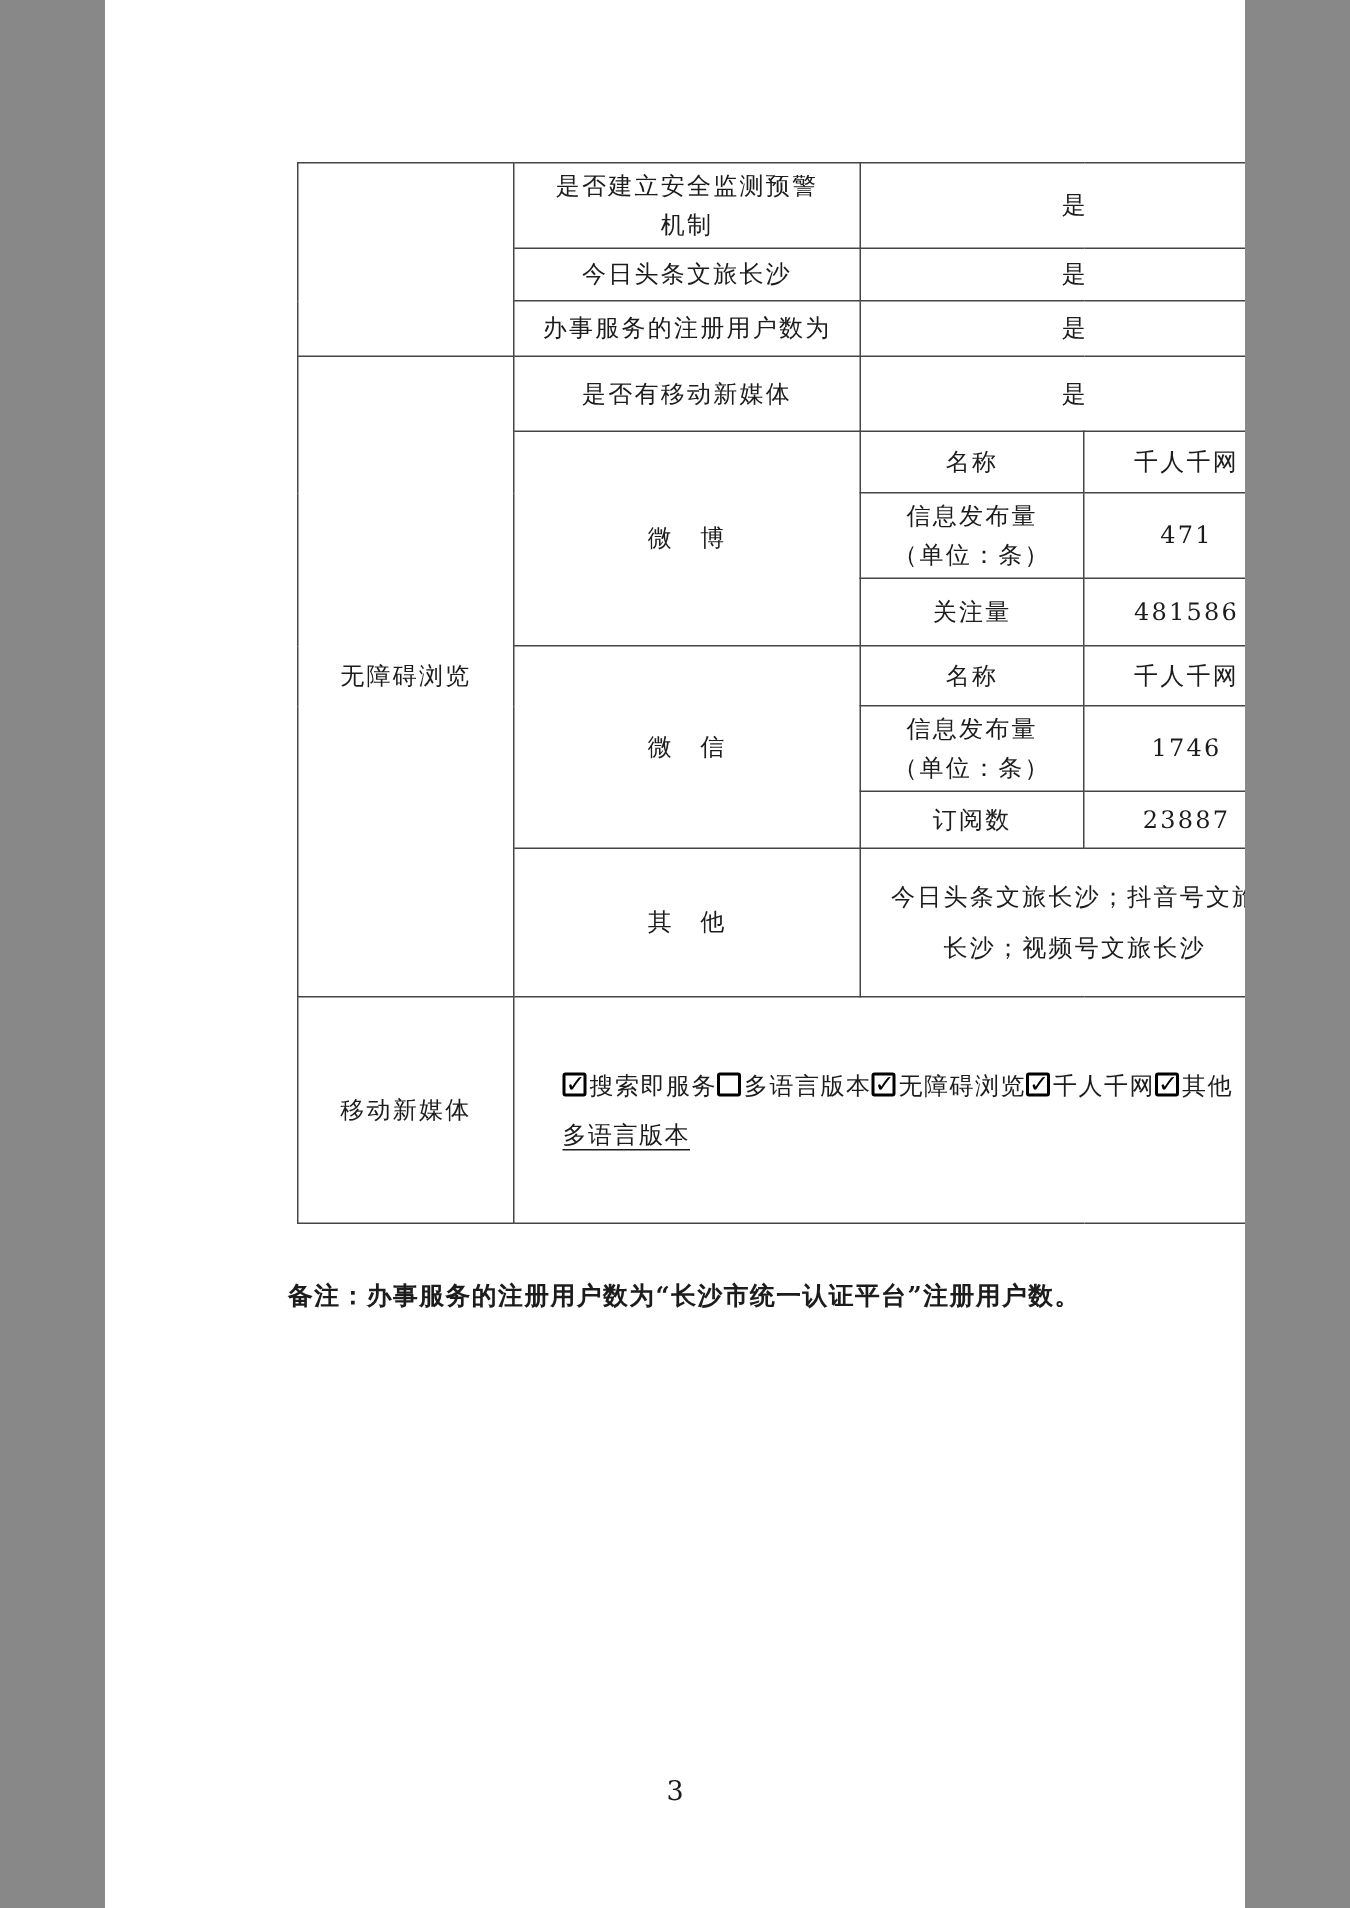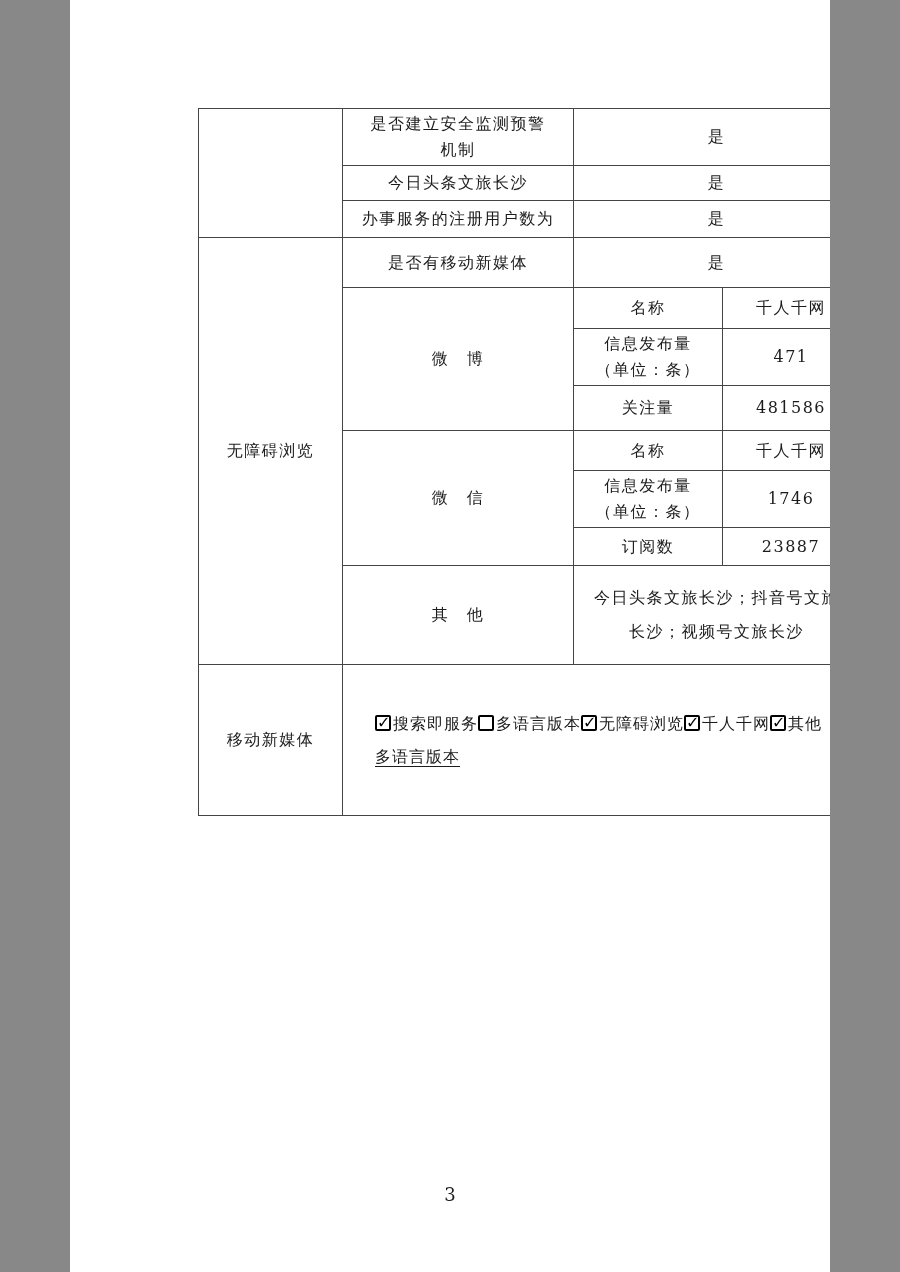--- a/index.html
+++ b/index.html
@@ -160,16 +160,19 @@
       <td colspan="3" class="innov-cell">
         <span class="opt"><span class="checkbox checked"></span><span>搜索即服务</span></span><span class="opt"><span class="checkbox"></span><span>多语言版本</span></span><span class="opt"><span class="checkbox checked"></span><span>无障碍浏览</span></span><span class="opt"><span class="checkbox checked"></span><span>千人千网</span></span><span class="opt"><span class="checkbox checked"></span><span>其他</span></span>
         <div>
           <span class="fillin">多语言版本</span>
         </div>
       </td>
     </tr>
   </tbody>
     </table>
 
+  <div class="note-line">
+    <span>备注：</span><span>办事服务的注册用户数为“长沙市统一认证平台”注册用户数。</span>
+  </div>
 
   <div class="page-number">3</div>
 
 </div>
 
 </body></html>

